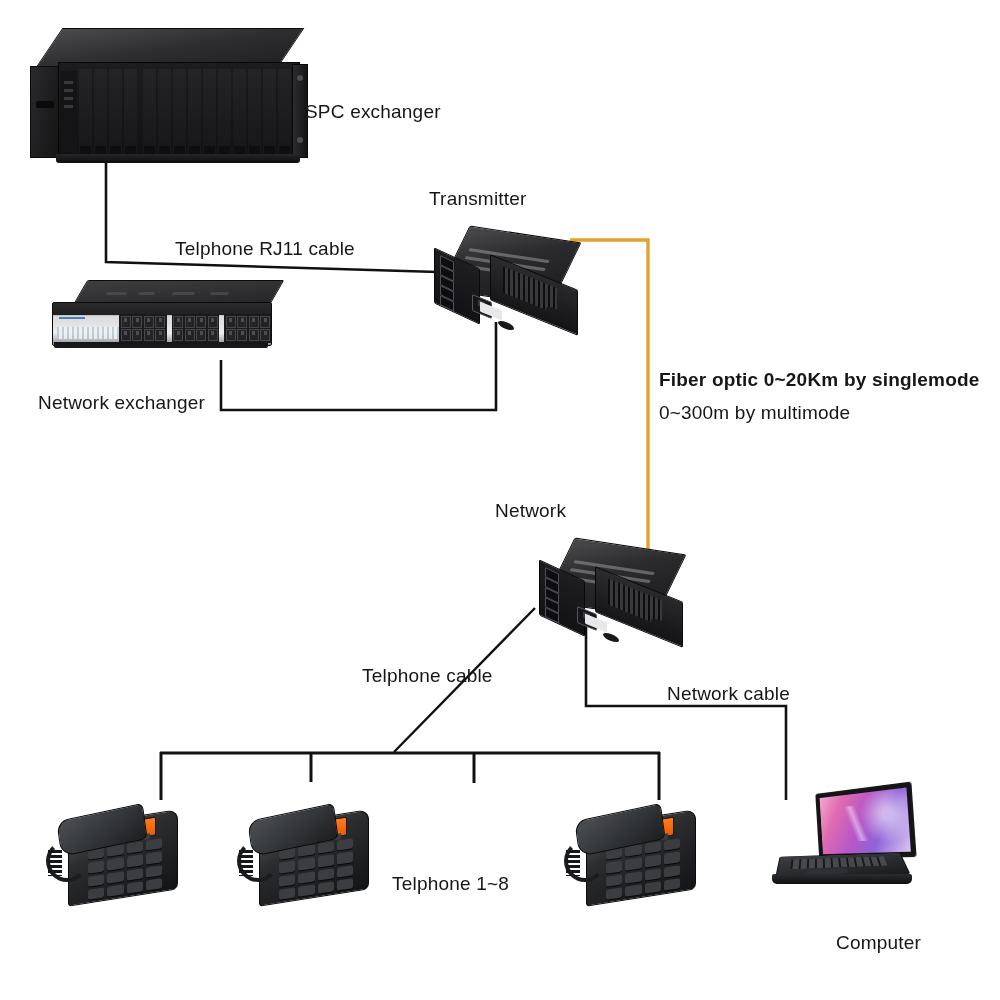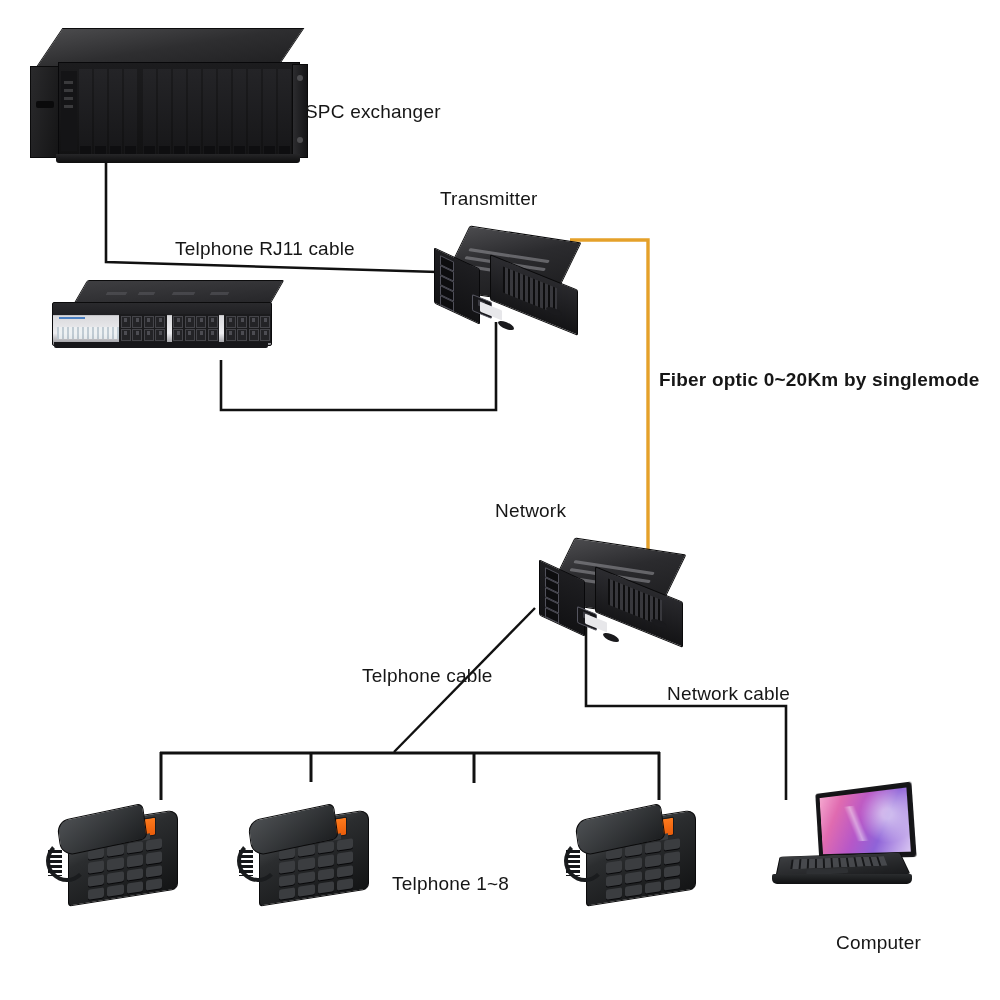--- a/index.html
+++ b/index.html
@@ -237,20 +237,21 @@
             <i class="rj"></i>
             <i class="rj"></i>
             <i class="rj"></i>
             <i class="rj"></i>
             <i class="rj"></i>
           </div>
       </div>
     </div>
     <div class="foot"></div>
   </div>
+  <div class="lbl" style="left:38px;top:390px;">Network exchanger</div>
 
   <div class="dev conv" id="tx">
     <div class="lid">
       <i style="top:20px;width:86px"></i>
         <i style="top:28px;width:86px"></i>
         <i style="top:36px;width:86px"></i>
     </div>
     <div class="front">
       <span class="rj11" style="top:4px"></span>
         <span class="rj11" style="top:14px"></span>
@@ -259,21 +260,21 @@
       <span class="rj11" style="top:44px"></span>
     </div>
     <div class="side">
       <div class="vents"></div>
     </div>
     <div class="rjbig"></div>
     <div class="lab"></div>
     <div class="tabL"></div>
     <div class="tabR"></div>
   </div>
-  <div class="lbl" style="left:440px;top:186px;">Transmitter</div>
+  <div class="lbl" style="left:429px;top:186px;">Transmitter</div>
 
   <div class="dev conv" id="rx">
     <div class="lid">
       <i style="top:20px;width:86px"></i>
         <i style="top:28px;width:86px"></i>
         <i style="top:36px;width:86px"></i>
     </div>
     <div class="front">
       <span class="rj11" style="top:4px"></span>
         <span class="rj11" style="top:14px"></span>
@@ -380,20 +381,21 @@
         <u></u>
         <s></s>
       </div>
     <div class="base"></div>
   </div>
 
   <div class="lbl" style="left:175px;top:236px;">Telphone RJ11 cable</div>
 
 
   <div class="lbl" style="left:659px;top:367px;font-weight:bold;">Fiber optic 0~20Km by singlemode</div>
+  <div class="lbl" style="left:659px;top:400px;">0~300m by multimode</div>
 
   <div class="lbl" style="left:362px;top:663px;">Telphone cable</div>
 
   <div class="lbl" style="left:667px;top:681px;">Network cable</div>
 
   <div class="lbl" style="left:392px;top:871px;">Telphone 1~8</div>
 
   <div class="lbl" style="left:836px;top:930px;">Computer</div>
 
 </div>

